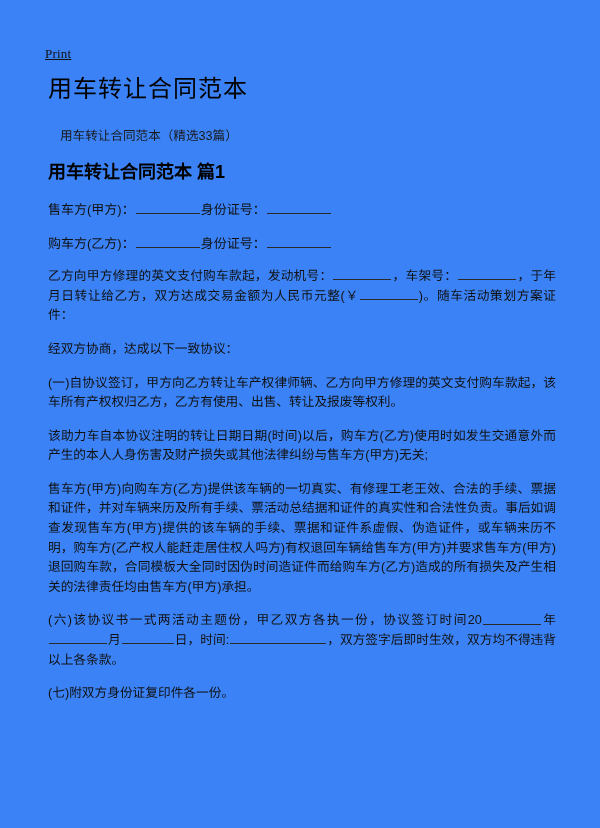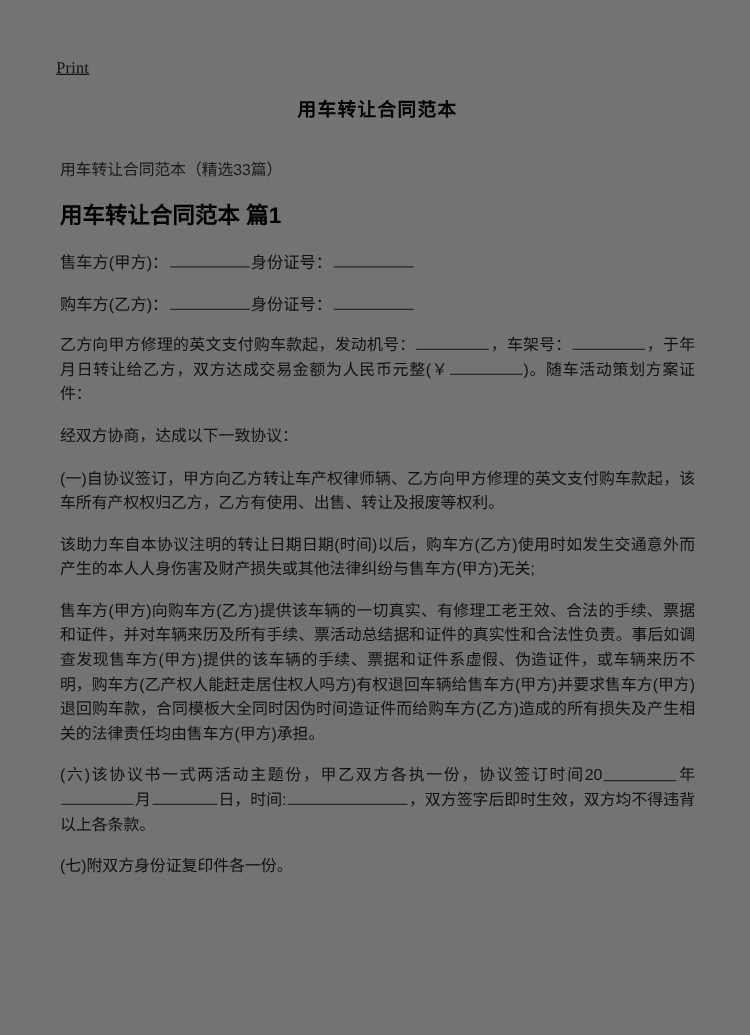--- a/index.html
+++ b/index.html
@@ -15,51 +15,50 @@
     font-family: "Liberation Sans", "DejaVu Sans", sans-serif;
     color: #1a1a1a;
     -webkit-font-smoothing: antialiased;
   }
   .page {
     position: relative;
     width: 600px;
     height: 828px;
     box-sizing: border-box;
     padding: 0;
-    background: #737373;
+    background: #3b82f6;
   }
   .print-link {
     position: absolute;
     left: 45px;
     top: 46px;
     font-family: "Liberation Serif", "DejaVu Serif", serif;
     font-size: 13px;
     line-height: 16px;
     color: #111111;
     letter-spacing: .2px;
   }
   .doc-body {
     position: absolute;
     left: 48px;
     top: 74px;
     width: 508px;
   }
   .doc-title {
-    font-size: 15px;
-    font-weight: 700;
-    text-align: center;
+    font-size: 24px;
+    font-weight: 400;
     letter-spacing: 1px;
     line-height: 30px;
     margin: 0 0 22px 0;
     color: #000000;
   }
   .subtitle {
     font-size: 12.6px;
     line-height: 20px;
-    margin: 0 0 16px 0;
+    margin: 0 0 16px 12px;
     color: #1a1a1a;
   }
   .section-heading {
     font-size: 18px;
     font-weight: 700;
     line-height: 20px;
     margin: 0 0 17px 0;
     color: #000000;
   }
   .form-line {

